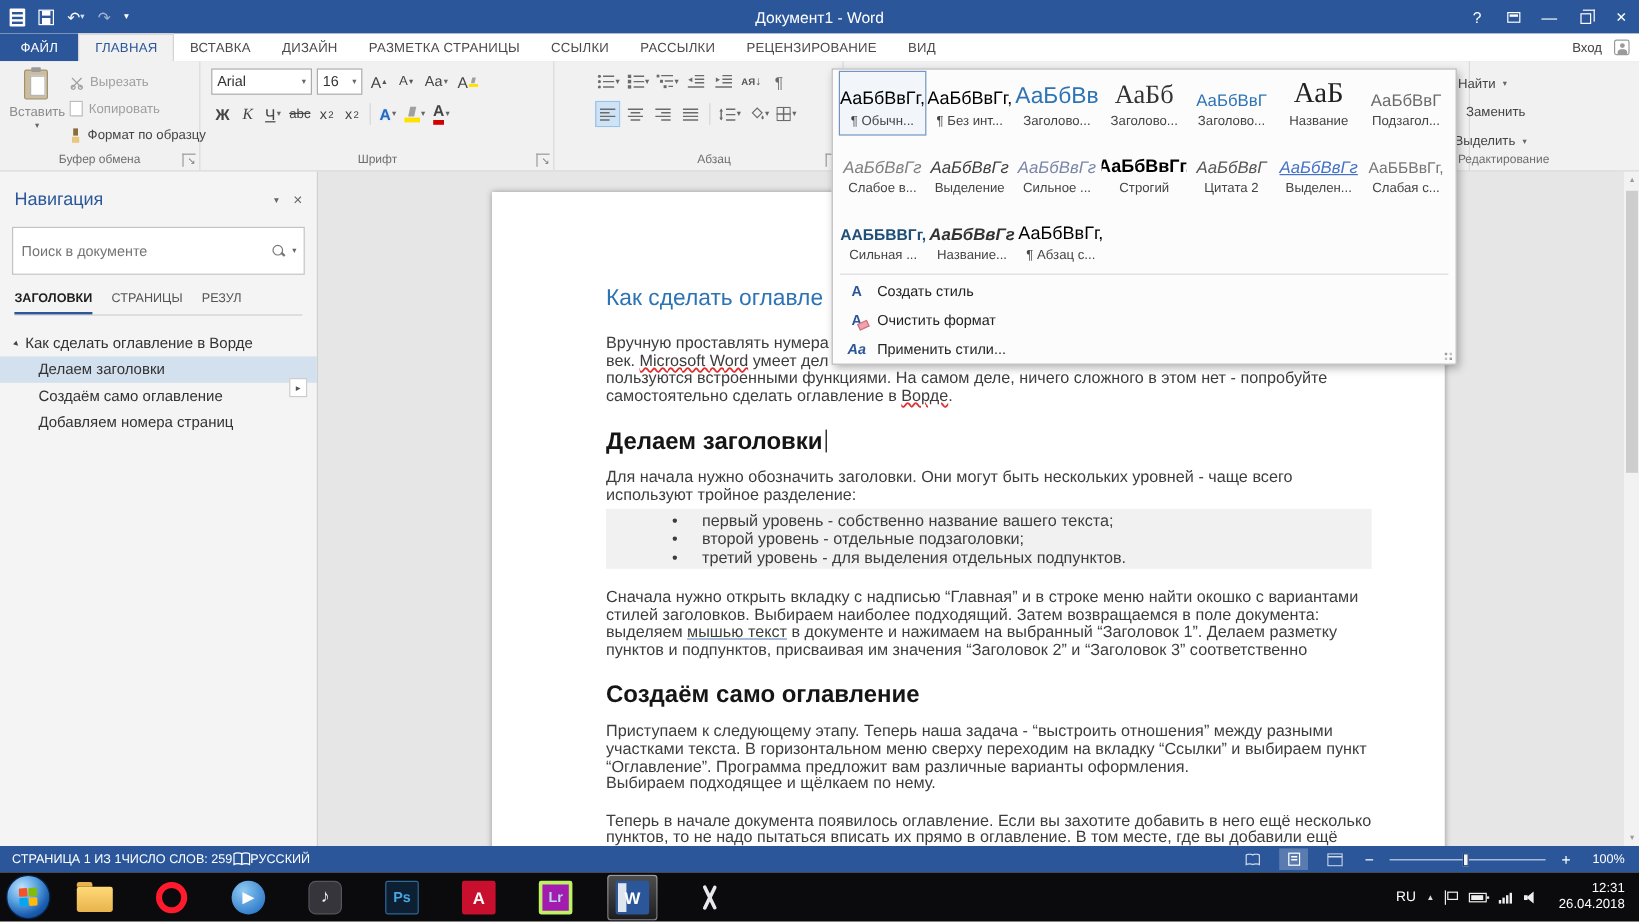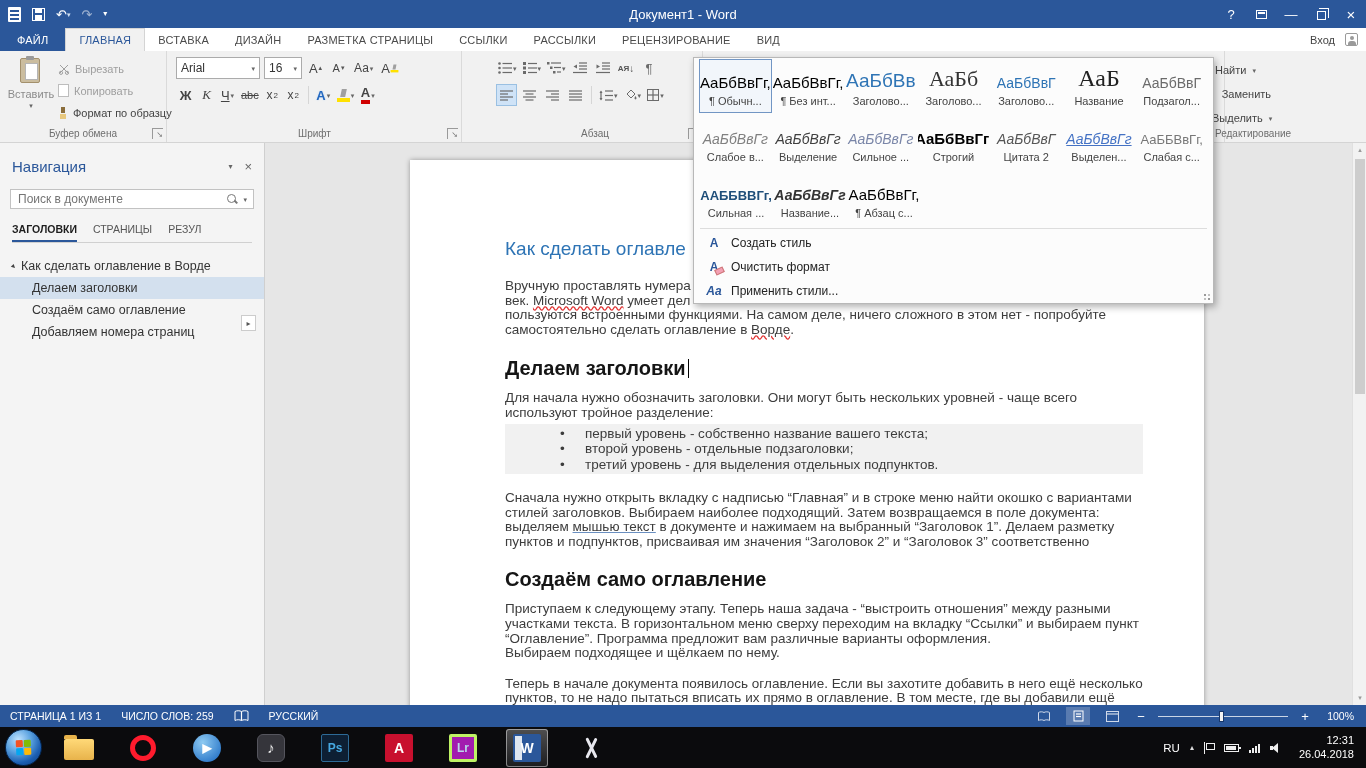--- a/index.html
+++ b/index.html
@@ -116,21 +116,21 @@
 .mi-apply .sg-mic{font-style:italic}
 .sg-grip{position:absolute;right:3px;bottom:3px;width:9px;height:9px}
 .sg-grip::before{content:"";position:absolute;right:0;bottom:0;width:2px;height:2px;background:#9a9a9a;box-shadow:-4px -0px 0 #c2c2c2,0 -4px 0 #c2c2c2,-4px -4px 0 #9a9a9a}
 
 
 .navpane{position:absolute;left:0;top:143px;width:265px;height:562px;background:#f4f4f4;border-right:1px solid #cfcfcf}
 .nav-header{display:flex;align-items:center;padding:15px 12px 6px 12px}
 .nav-title{font-size:15px;color:#2b579a}
 .nav-hbtns{margin-left:auto;display:flex;gap:12px;color:#666;align-items:center}
 .nav-hbtns .x{font-size:13px}
-.nav-search{margin:8px 10px 0 10px;background:#fff;border:1px solid #c2c2c2;height:20px;display:flex;align-items:center}
+.nav-search{margin:8px 10px 0 10px;background:#fff;border:1px solid #c2c2c2;height:40px;display:flex;align-items:center}
 .nav-search input{flex:1;border:none;outline:none;font-size:12px;padding:0 7px;color:#444;background:transparent;font-family:"Liberation Sans",sans-serif}
 .search-ctl{display:flex;align-items:center;gap:5px;padding:0 6px;color:#777}
 .mag-ic{width:11px;height:11px;position:relative}
 .mag-ic::before{content:"";position:absolute;left:0;top:0;width:7px;height:7px;border:1.5px solid #777;border-radius:50%}
 .mag-ic::after{content:"";position:absolute;left:7px;top:7px;width:4px;height:1.5px;background:#777;transform:rotate(45deg)}
 .nav-tabs{display:flex;margin:14px 12px 0 12px;font-size:10.5px;color:#555;border-bottom:1px solid #d0d0d0;position:relative;height:20px}
 .nav-tab{margin-right:16px;padding-bottom:6px;white-space:nowrap}
 .nav-tab.active{color:#1e1e1e;font-weight:bold;border-bottom:2px solid #2b579a}
 .nav-tab.clip{overflow:hidden;max-width:42px}
 .tab-scroll{position:absolute;right:-6px;top:1px;color:#555;border:1px solid #ccc;background:#fff;width:15px;height:16px;display:flex;align-items:center;justify-content:center;font-size:8px}
@@ -154,21 +154,21 @@
 .bline .bm{display:inline-block;width:25px;color:#3d3d3d}
 .sq{text-decoration:underline;text-decoration-style:wavy;text-decoration-color:#e03030}
 .gul{text-decoration:underline;text-decoration-color:#6a8fc0}
 .vscroll{position:absolute;right:0;top:0;width:14px;height:562px;background:#f2f2f2;border-left:1px solid #e0e0e0}
 .varrow{position:absolute;left:0;width:14px;height:14px;display:flex;align-items:center;justify-content:center;font-size:7px;color:#9a9a9a}
 .varrow.up{top:0}.varrow.dn{bottom:0}
 .vthumb{position:absolute;left:2px;top:16px;width:10px;height:235px;background:#cdcdcd}
 
 
 .statusbar{position:absolute;left:0;top:705px;width:1366px;height:22px;background:#2b579a;color:#fff;display:flex;align-items:center;font-size:10.5px}
-.sb-left{display:flex;align-items:center;gap:20px;padding-left:10px}
+.sb-left{display:flex;align-items:center;padding-left:10px}
 .sb-right{margin-left:auto;display:flex;align-items:center;gap:10px;padding-right:12px}
 .viewbtn{width:24px;height:18px;display:flex;align-items:center;justify-content:center}
 .viewbtn.sel{background:rgba(255,255,255,.22)}
 .zbtn{width:14px;text-align:center;font-size:13px}
 .ztrack{width:130px;height:1px;background:rgba(255,255,255,.75);position:relative}
 .zthumb{position:absolute;left:61px;top:-5px;width:5px;height:11px;background:#f4f4f4;border:1px solid #17376b}
 .zlabel{min-width:32px;text-align:right}
 
 
 .taskbar{position:absolute;left:0;top:727px;width:1366px;height:41px;background:#0b0b0d;display:flex;align-items:center;color:#fff}

